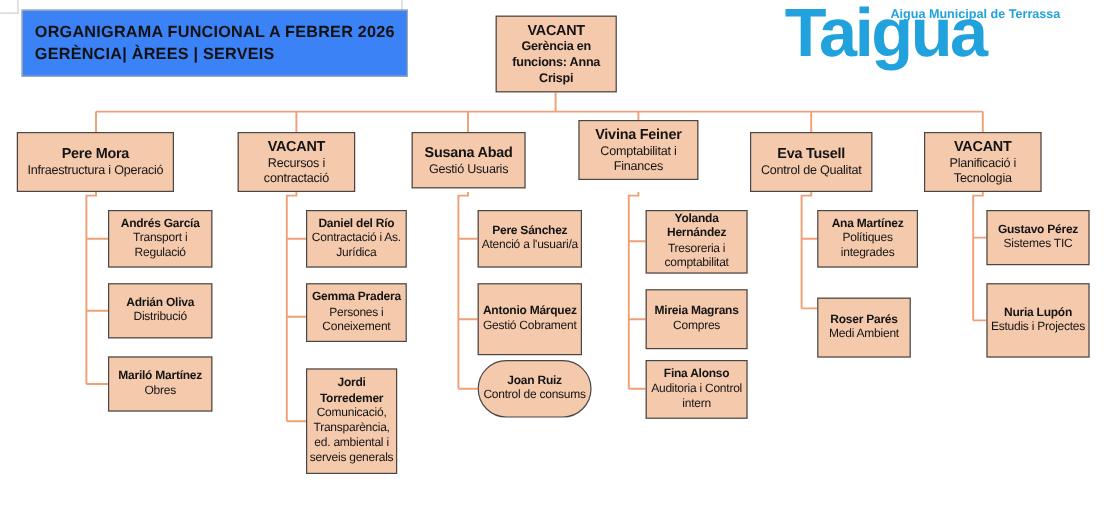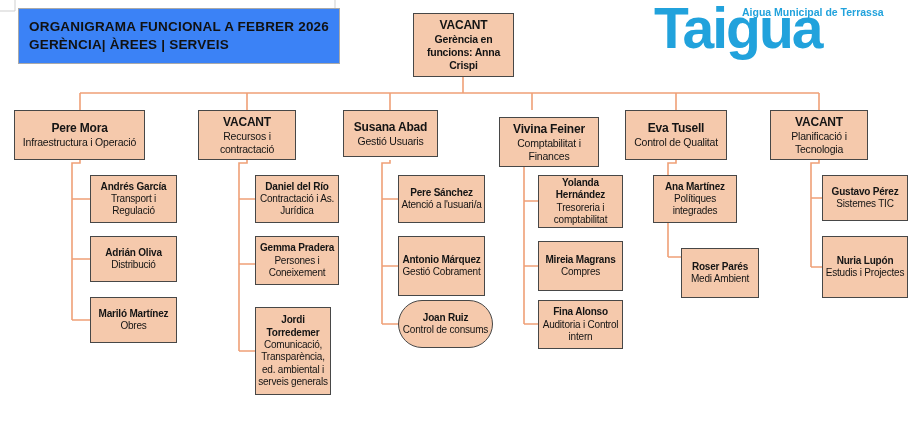--- a/index.html
+++ b/index.html
@@ -76,21 +76,21 @@
     <div class="role">Infraestructura i Operació</div>
   </div>
   <div class="node head" style="left:198px;top:110px;width:98px;height:50px;">
     <div class="name">VACANT</div>
     <div class="role">Recursos i contractació</div>
   </div>
   <div class="node head" style="left:343px;top:110px;width:95px;height:47px;">
     <div class="name">Susana Abad</div>
     <div class="role">Gestió Usuaris</div>
   </div>
-  <div class="node head" style="left:482px;top:117px;width:100px;height:50px;margin-left:17px;">
+  <div class="node head" style="left:482px;top:100px;width:100px;height:50px;">
     <div class="name">Vivina Feiner</div>
     <div class="role">Comptabilitat i Finances</div>
   </div>
   <div class="node head" style="left:625px;top:110px;width:102px;height:50px;">
     <div class="name">Eva Tusell</div>
     <div class="role">Control de Qualitat</div>
   </div>
   <div class="node head" style="left:770px;top:110px;width:98px;height:50px;">
     <div class="name">VACANT</div>
     <div class="role">Planificació i Tecnologia</div>
@@ -141,21 +141,21 @@
   </div>
   <div class="node child" style="left:538px;top:241px;width:85px;height:50px;">
     <div class="name">Mireia Magrans</div>
     <div class="role">Compres</div>
   </div>
   <div class="node child" style="left:538px;top:300px;width:85px;height:49px;">
     <div class="name">Fina Alonso</div>
     <div class="role">Auditoria i Control intern</div>
   </div>
 
-  <div class="node child" style="left:653px;top:175px;width:84px;height:48px;">
+  <div class="node child" style="left:681px;top:175px;width:84px;height:48px;">
     <div class="name">Ana Martínez</div>
     <div class="role">Polítiques integrades</div>
   </div>
   <div class="node child" style="left:681px;top:248px;width:78px;height:50px;">
     <div class="name">Roser Parés</div>
     <div class="role">Medi Ambient</div>
   </div>
 
   <div class="node child" style="left:822px;top:175px;width:86px;height:46px;">
     <div class="name">Gustavo Pérez</div>

